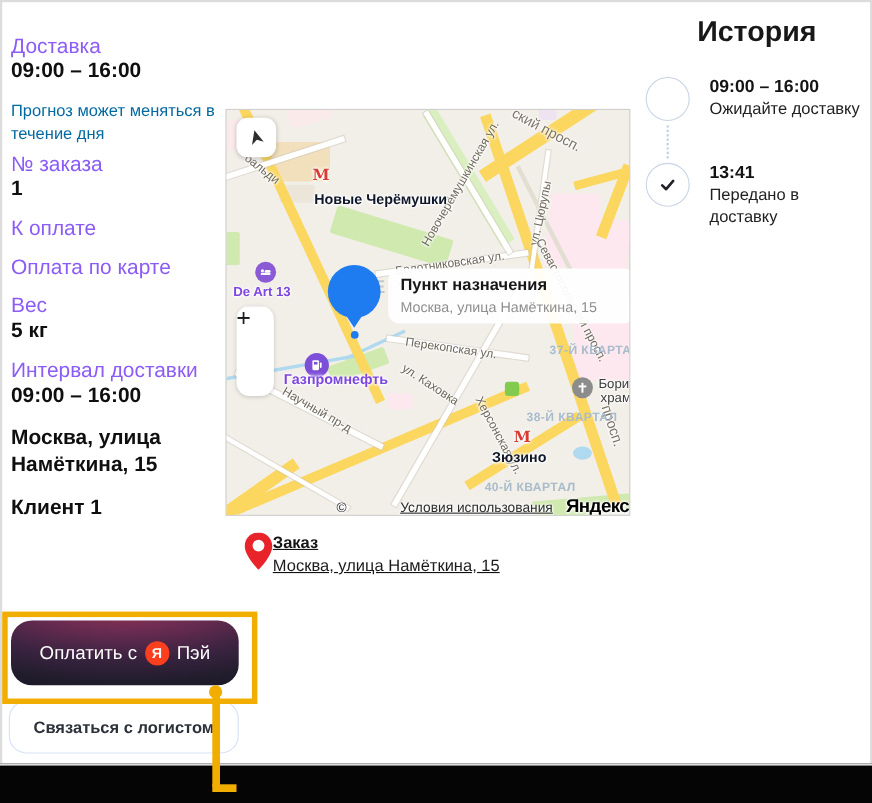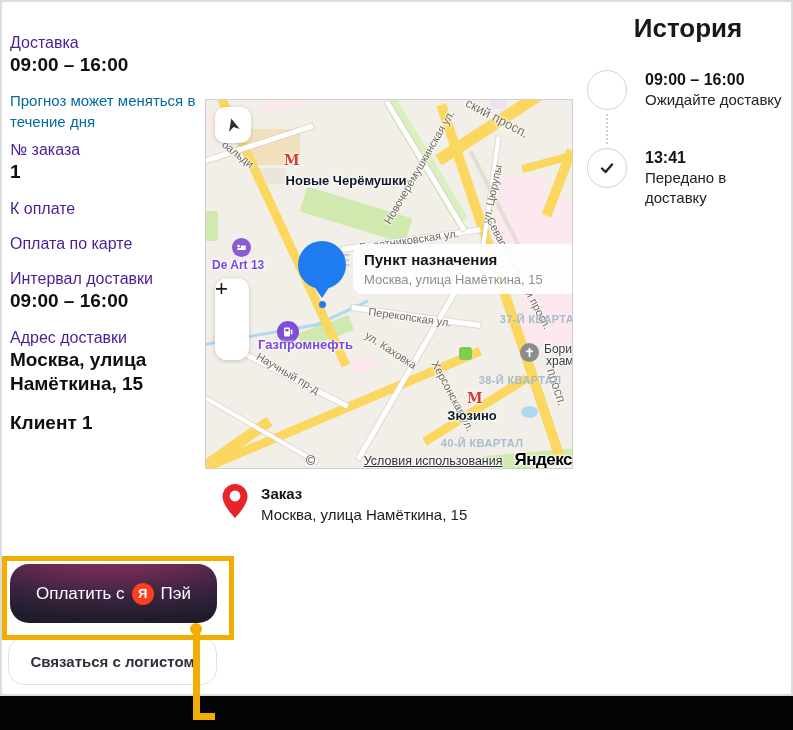--- a/index.html
+++ b/index.html
@@ -4,21 +4,21 @@
 <style>
   html,body{margin:0;padding:0;}
   body{width:793px;height:730px;overflow:hidden;background:#fff;
        font-family:"Liberation Sans","DejaVu Sans",sans-serif;color:#111;}
   .page{position:relative;width:793px;height:730px;background:#fff;overflow:hidden;}
   .page-border{position:absolute;inset:0;border:2px solid #dcdcdc;pointer-events:none;z-index:30;}
 
   
   .sidebar{position:absolute;left:10px;top:33px;width:192px;}
   .sb-block{margin-bottom:15px;}
-  .sb-label{font-size:16px;line-height:20px;color:#4c1d95;}
+  .sb-label{font-size:19px;line-height:20px;color:#8b5cf6;}
   .sb-value{font-size:19px;line-height:24px;font-weight:700;color:#0f0f0f;}
   .sb-note{font-size:15px;line-height:21px;color:#0369a1;margin:-2px 0 8px 0;}
 
   
   .pay-btn{position:absolute;left:10px;top:564px;width:207px;height:59px;border:none;cursor:pointer;
     border-radius:19px;display:flex;align-items:center;justify-content:center;gap:7px;
     background:radial-gradient(130% 150% at 50% -35%, #a23450 0%, #6e2c52 32%, #3a2340 62%, #221d2d 85%, #1b1826 100%);
     color:#fff;font-size:17px;font-weight:500;font-family:inherit;}
   .pay-badge{width:22px;height:22px;border-radius:50%;background:#fc3f1e;color:#fff;
     display:flex;align-items:center;justify-content:center;font-size:13px;font-weight:700;}
@@ -62,21 +62,21 @@
   .tooltip .ts{font-size:13px;color:#8f8f8f;line-height:16px;margin-top:3px;}
   .faint-district{font-size:17px;font-weight:700;letter-spacing:3px;color:rgba(130,152,178,.45);z-index:5;white-space:nowrap;}
 
   .attrib{left:100px;top:350px;display:flex;align-items:baseline;gap:6px;z-index:8;
     font-size:12.5px;color:#2e2e2e;}
   .attrib *{position:static;}
   .attrib a{color:#2e2e2e;text-decoration:underline;cursor:pointer;white-space:nowrap;}
   .ylogo{font-weight:700;font-size:17px;color:#000;letter-spacing:-.5px;margin-left:6px;}
 
   
-  .order{position:absolute;left:222px;top:484px;display:flex;gap:13px;}
+  .order{position:absolute;left:222px;top:484px;display:flex;gap:0;text-decoration:underline;}
   .order-title{font-size:15px;font-weight:700;color:#141414;line-height:20px;}
   .order-addr{font-size:15px;color:#1c1c1c;line-height:21px;}
 
   
   .history{position:absolute;left:585px;top:12px;width:206px;}
   .h-title{font-size:26px;font-weight:700;color:#181818;line-height:32px;margin-bottom:26px;text-align:center;}
   .h-item{display:flex;gap:18px;}
   .h-circle{width:38px;height:38px;border-radius:50%;border:1.5px solid #c9d4e6;background:#fff;
     flex:0 0 auto;margin-left:2px;display:flex;align-items:center;justify-content:center;}
   .h-time{font-size:16px;font-weight:700;color:#141414;line-height:19px;}
@@ -109,25 +109,28 @@
       <div class="sb-label">№ заказа</div>
       <div class="sb-value">1</div>
     </div>
     <div class="sb-block">
       <div class="sb-label">К оплате</div>
     </div>
     <div class="sb-block">
       <div class="sb-label">Оплата по карте</div>
     </div>
     <div class="sb-block">
+      <div class="sb-label">Вес</div>
+      <div class="sb-value">5 кг</div>
+    </div>
+    <div class="sb-block">
       <div class="sb-label">Интервал доставки</div>
       <div class="sb-value">09:00 – 16:00</div>
     </div>
     <div class="sb-block">
-      <div class="sb-label">Адрес доставки</div>
       <div class="sb-value">Москва, улица Намёткина, 15</div>
     </div>
     <div class="sb-block">
       <div class="sb-value">Клиент 1</div>
     </div>
   </div>
 
   <div class="map">
 
     <div class="ma" style="left:0;top:9px;width:22px;height:28px;background:#fbeaea;"></div>

